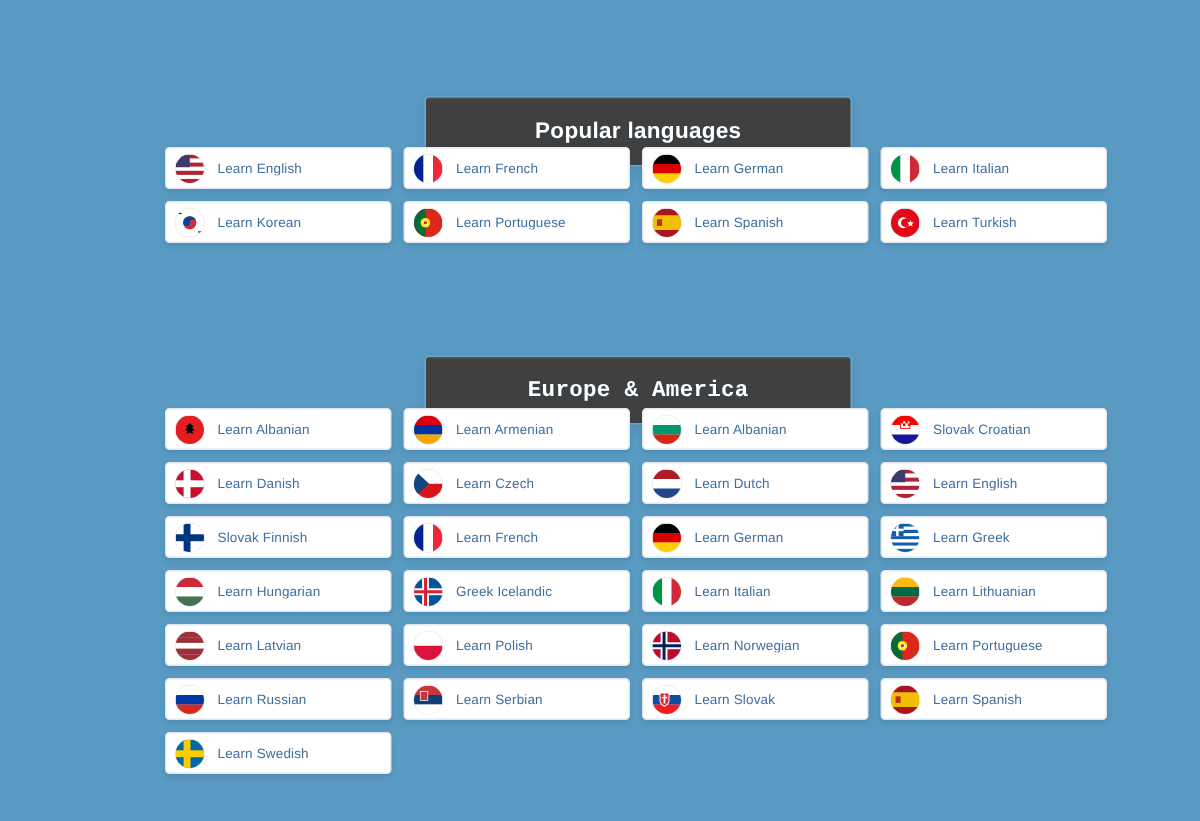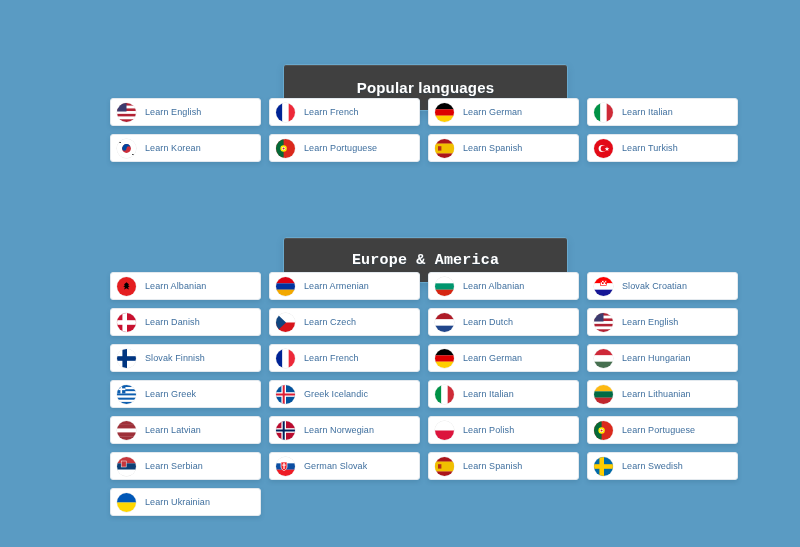--- a/index.html
+++ b/index.html
@@ -313,49 +313,49 @@
           <rect x="0" y="0.00" width="19" height="6.43" fill="#000"></rect>
           <rect x="0" y="6.33" width="19" height="6.43" fill="#dd0000"></rect>
           <rect x="0" y="12.67" width="19" height="6.43" fill="#ffce00"></rect>
         </svg>
       </span>
       <span class="lang-label">Learn German</span>
     </div>
     <div class="lang-card">
       <span class="flag">
         <svg viewBox="0 0 19 19" xmlns="http://www.w3.org/2000/svg">
-          <rect x="0" y="0.00" width="19" height="6.43" fill="#ce2939"></rect>
-          <rect x="0" y="6.33" width="19" height="6.43" fill="#fff"></rect>
-          <rect x="0" y="12.67" width="19" height="6.43" fill="#477050"></rect>
-        </svg>
-      </span>
-      <span class="lang-label">Learn Hungarian</span>
-    </div>
-    <div class="lang-card">
-      <span class="flag">
-        <svg viewBox="0 0 19 19" xmlns="http://www.w3.org/2000/svg">
           <rect x="0" y="0.00" width="19" height="2.21" fill="#0d5eaf"></rect>
           <rect x="0" y="2.11" width="19" height="2.21" fill="#fff"></rect>
           <rect x="0" y="4.22" width="19" height="2.21" fill="#0d5eaf"></rect>
           <rect x="0" y="6.33" width="19" height="2.21" fill="#fff"></rect>
           <rect x="0" y="8.44" width="19" height="2.21" fill="#0d5eaf"></rect>
           <rect x="0" y="10.56" width="19" height="2.21" fill="#fff"></rect>
           <rect x="0" y="12.67" width="19" height="2.21" fill="#0d5eaf"></rect>
           <rect x="0" y="14.78" width="19" height="2.21" fill="#fff"></rect>
           <rect x="0" y="16.89" width="19" height="2.21" fill="#0d5eaf"></rect>
           <rect x="0" y="0" width="8.4" height="8.4" fill="#0d5eaf"></rect>
           <rect x="3.4" y="0" width="1.7" height="8.4" fill="#fff"></rect>
           <rect x="0" y="3.4" width="8.4" height="1.7" fill="#fff"></rect>
         </svg>
       </span>
       <span class="lang-label">Learn Greek</span>
     </div>
     <div class="lang-card">
       <span class="flag">
         <svg viewBox="0 0 19 19" xmlns="http://www.w3.org/2000/svg">
+          <rect x="0" y="0.00" width="19" height="6.43" fill="#ce2939"></rect>
+          <rect x="0" y="6.33" width="19" height="6.43" fill="#fff"></rect>
+          <rect x="0" y="12.67" width="19" height="6.43" fill="#477050"></rect>
+        </svg>
+      </span>
+      <span class="lang-label">Learn Hungarian</span>
+    </div>
+    <div class="lang-card">
+      <span class="flag">
+        <svg viewBox="0 0 19 19" xmlns="http://www.w3.org/2000/svg">
           <rect width="19" height="19" fill="#02529c"></rect>
           <rect x="0" y="7.2" width="19" height="4.6" fill="#fff"></rect>
           <rect x="5.4" y="0" width="4.6" height="19" fill="#fff"></rect>
           <rect x="0" y="8.5" width="19" height="2" fill="#dc1e35"></rect>
           <rect x="6.7" y="0" width="2" height="19" fill="#dc1e35"></rect>
         </svg>
       </span>
       <span class="lang-label">Greek Icelandic</span>
     </div>
     <div class="lang-card">
@@ -386,49 +386,59 @@
           <rect x="0" y="7.60" width="19" height="3.90" fill="#fff"></rect>
           <rect x="0" y="11.40" width="19" height="3.90" fill="#9e3039"></rect>
           <rect x="0" y="15.20" width="19" height="3.90" fill="#9e3039"></rect>
         </svg>
       </span>
       <span class="lang-label">Learn Latvian</span>
     </div>
     <div class="lang-card">
       <span class="flag">
         <svg viewBox="0 0 19 19" xmlns="http://www.w3.org/2000/svg">
+          <rect x="0" y="0.00" width="19" height="9.60" fill="#fff"></rect>
+          <rect x="0" y="9.50" width="19" height="9.60" fill="#dc143c"></rect>
+        </svg>
+      </span>
+      <span class="lang-label">Learn Polish</span>
+    </div>
+    <div class="lang-card">
+      <span class="flag">
+        <svg viewBox="0 0 19 19" xmlns="http://www.w3.org/2000/svg">
           <rect width="19" height="19" fill="#ba0c2f"></rect>
           <rect x="0" y="7.2" width="19" height="4.6" fill="#fff"></rect>
           <rect x="5.4" y="0" width="4.6" height="19" fill="#fff"></rect>
           <rect x="0" y="8.5" width="19" height="2" fill="#00205b"></rect>
           <rect x="6.7" y="0" width="2" height="19" fill="#00205b"></rect>
         </svg>
       </span>
       <span class="lang-label">Learn Norwegian</span>
     </div>
     <div class="lang-card">
       <span class="flag">
         <svg viewBox="0 0 19 19" xmlns="http://www.w3.org/2000/svg">
-          <rect x="0" y="0.00" width="19" height="9.60" fill="#fff"></rect>
-          <rect x="0" y="9.50" width="19" height="9.60" fill="#dc143c"></rect>
-        </svg>
-      </span>
-      <span class="lang-label">Learn Polish</span>
-    </div>
-    <div class="lang-card">
-      <span class="flag">
-        <svg viewBox="0 0 19 19" xmlns="http://www.w3.org/2000/svg">
           <rect width="19" height="19" fill="#da291c"></rect>
           <rect x="0" y="0" width="7.6" height="19" fill="#046a38"></rect>
           <circle cx="7.6" cy="9.5" r="3.2" fill="#ffe900"></circle>
           <circle cx="7.6" cy="9.5" r="1.7" fill="#fff"></circle>
           <circle cx="7.6" cy="9.5" r="1.1" fill="#da291c"></circle>
         </svg>
       </span>
       <span class="lang-label">Learn Portuguese</span>
+    </div>
+    <div class="lang-card">
+      <span class="flag">
+        <svg viewBox="0 0 19 19" xmlns="http://www.w3.org/2000/svg">
+          <rect x="0" y="0.00" width="19" height="6.43" fill="#fff"></rect>
+          <rect x="0" y="6.33" width="19" height="6.43" fill="#0039a6"></rect>
+          <rect x="0" y="12.67" width="19" height="6.43" fill="#d52b1e"></rect>
+        </svg>
+      </span>
+      <span class="lang-label">Learn Russian</span>
     </div>
     <div class="lang-card">
       <span class="flag">
         <svg viewBox="0 0 19 19" xmlns="http://www.w3.org/2000/svg">
           <rect x="0" y="0.00" width="19" height="6.43" fill="#c6363c"></rect>
           <rect x="0" y="6.33" width="19" height="6.43" fill="#0c4076"></rect>
           <rect x="0" y="12.67" width="19" height="6.43" fill="#fff"></rect>
           <rect x="4.2" y="4" width="5" height="6" fill="#c6363c" stroke="#fff" stroke-width="0.5"></rect>
         </svg>
       </span>
@@ -438,21 +448,21 @@
       <span class="flag">
         <svg viewBox="0 0 19 19" xmlns="http://www.w3.org/2000/svg">
           <rect x="0" y="0.00" width="19" height="6.43" fill="#fff"></rect>
           <rect x="0" y="6.33" width="19" height="6.43" fill="#0b4ea2"></rect>
           <rect x="0" y="12.67" width="19" height="6.43" fill="#ee1c25"></rect>
           <path d="M5 5h6v5c0 2.4-3 3.8-3 3.8S5 12.4 5 10z" fill="#ee1c25" stroke="#fff" stroke-width="0.7"></path>
           <rect x="7.4" y="6" width="1.2" height="6" fill="#fff"></rect>
           <rect x="6.2" y="7.6" width="3.6" height="1" fill="#fff"></rect>
         </svg>
       </span>
-      <span class="lang-label">German Slovak</span>
+      <span class="lang-label">Learn Slovak</span>
     </div>
     <div class="lang-card">
       <span class="flag">
         <svg viewBox="0 0 19 19" xmlns="http://www.w3.org/2000/svg">
           <rect x="0" y="0.00" width="19" height="4.85" fill="#aa151b"></rect>
           <rect x="0" y="4.75" width="19" height="4.85" fill="#f1bf00"></rect>
           <rect x="0" y="9.50" width="19" height="4.85" fill="#f1bf00"></rect>
           <rect x="0" y="14.25" width="19" height="4.85" fill="#aa151b"></rect>
           <rect x="0" y="4.75" width="19" height="9.5" fill="#f1bf00"></rect>
           <rect x="3" y="7.2" width="3.4" height="4.4" fill="#aa151b" opacity="0.85"></rect>
@@ -463,22 +473,13 @@
     <div class="lang-card">
       <span class="flag">
         <svg viewBox="0 0 19 19" xmlns="http://www.w3.org/2000/svg">
           <rect width="19" height="19" fill="#006aa7"></rect>
           <rect x="0" y="7.2" width="19" height="4.6" fill="#fecc00"></rect>
           <rect x="5.4" y="0" width="4.6" height="19" fill="#fecc00"></rect>
         </svg>
       </span>
       <span class="lang-label">Learn Swedish</span>
     </div>
-    <div class="lang-card">
-      <span class="flag">
-        <svg viewBox="0 0 19 19" xmlns="http://www.w3.org/2000/svg">
-          <rect x="0" y="0.00" width="19" height="9.60" fill="#0057b7"></rect>
-          <rect x="0" y="9.50" width="19" height="9.60" fill="#ffd700"></rect>
-        </svg>
-      </span>
-      <span class="lang-label">Learn Ukrainian</span>
-    </div>
   </div>
 
 </body></html>

